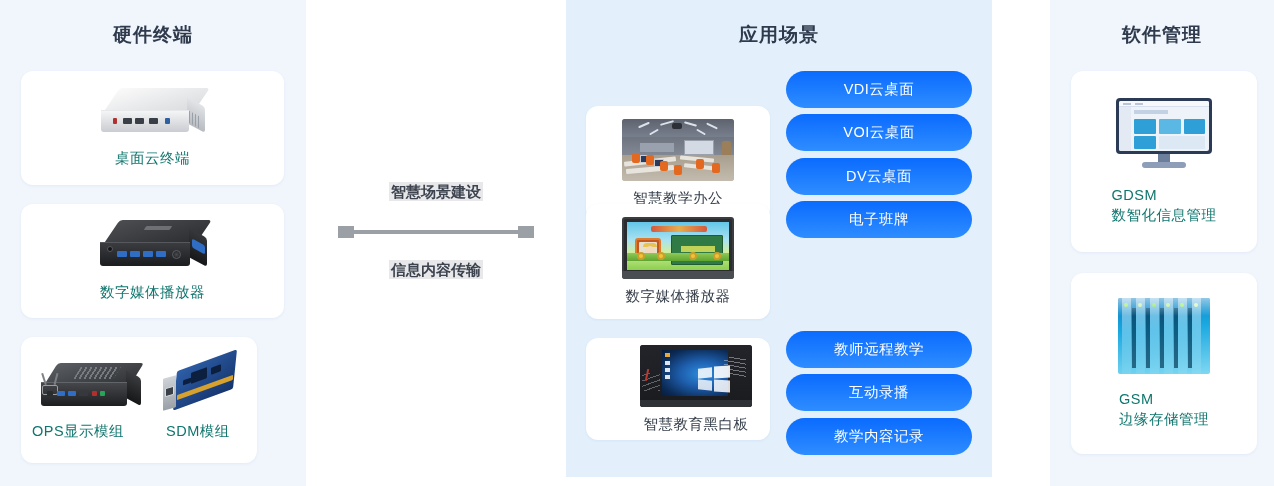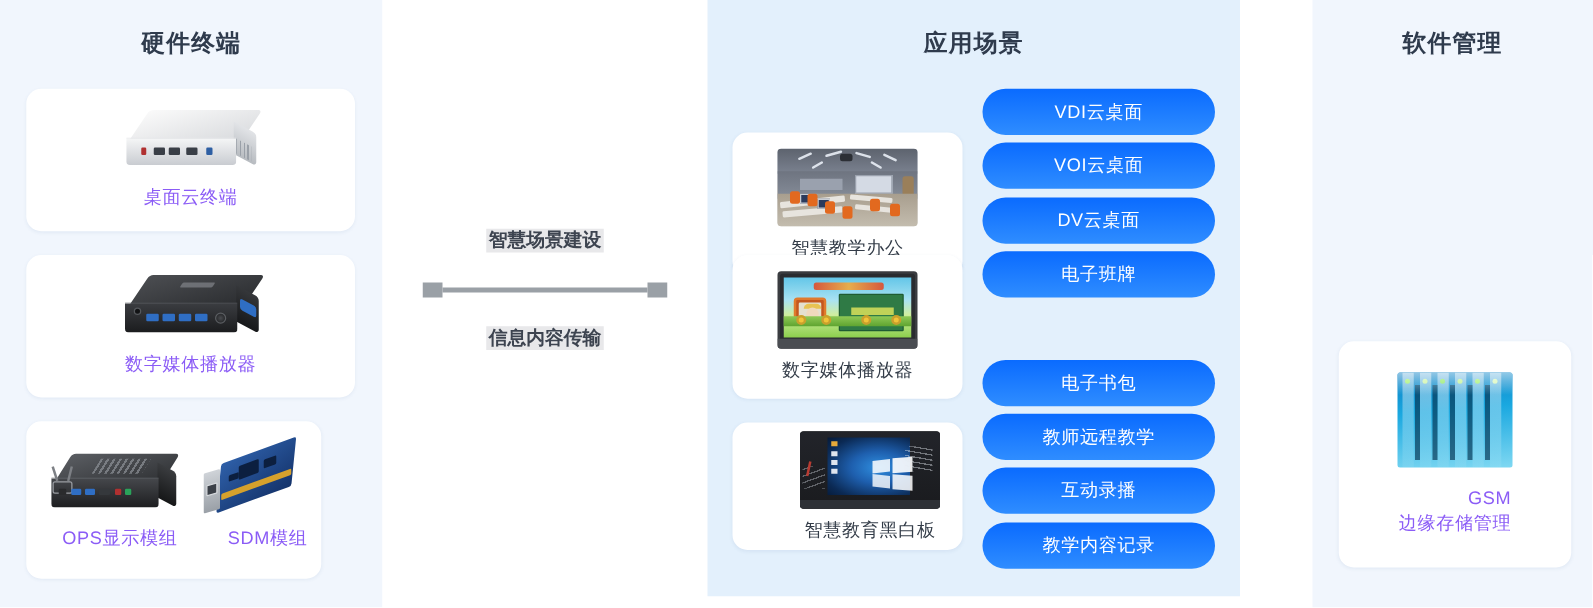--- a/index.html
+++ b/index.html
@@ -25,21 +25,21 @@
   }
 
   
   .card {
     position: absolute; background: #fff; border-radius: 12px;
     box-shadow: 0 1px 3px rgba(40,80,140,.07);
     display: flex; flex-direction: column;
     align-items: center; justify-content: center;
   }
   .card-label {
-    font-size: 14.5px; color: #8b5cf6; text-align: right; line-height: 1.35;
+    font-size: 14.5px; color: #0f766e; text-align: left; line-height: 1.35;
     letter-spacing: .5px;
   }
   .card-label .sub { display: block; }
 
   
   #hw-card-0 { left: 21px; top: 71px;  width: 263px; height: 114px; }
   #hw-card-1 { left: 21px; top: 204px; width: 263px; height: 114px; }
   #hw-card-2 { left: 21px; top: 337px; width: 236px; height: 126px; }
   .hw-img { margin-bottom: 9px; }
 
@@ -432,29 +432,52 @@
       <div class="hand"></div>
         <div class="tray"></div>
     </div>
     <div class="sc-label">智慧教育黑白板</div>
   </div>
 
   <div class="btn" style="top:114px">VOI云桌面</div>
   <div class="btn" style="top:71px">VDI云桌面</div>
   <div class="btn" style="top:158px">DV云桌面</div>
   <div class="btn" style="top:201px">电子班牌</div>
-  <div class="btn" style="top:288px">电子书包</div>
   <div class="btn" style="top:331px">教师远程教学</div>
   <div class="btn" style="top:374px">互动录播</div>
   <div class="btn" style="top:418px">教学内容记录</div>
 
   <div class="panel" id="panel-software">
     <div class="col-title">软件管理</div>
   </div>
 
+  <div class="card sw-card" id="sw-card-0">
+    <div class="sw-img img-monitor">
+      <div class="frame"></div>
+      <div class="scr">
+        <div class="topbar">
+            <div class="tbdot" style="left:4px;"></div>
+            <div class="tbdot" style="left:16px;"></div>
+          </div>
+        <div class="nav"></div>
+        <div class="hdr"></div>
+        <div class="tile t1"></div>
+          <div class="tile t2"></div>
+          <div class="tile t3"></div>
+        <div class="tile t4"></div>
+          <div class="tile t5"></div>
+      </div>
+      <div class="neck"></div>
+        <div class="base"></div>
+    </div>
+    <div class="card-label">
+      <span>GDSM</span>
+      <span class="sub">数智化信息管理</span>
+    </div>
+  </div>
 
   <div class="card sw-card" id="sw-card-1">
     <div class="sw-img img-server">
       <div class="col c1"></div>
         <div class="col c2"></div>
         <div class="col c3"></div>
       <div class="col c4"></div>
         <div class="col c5"></div>
         <div class="col c6"></div>
       <div class="dark d1"></div>

